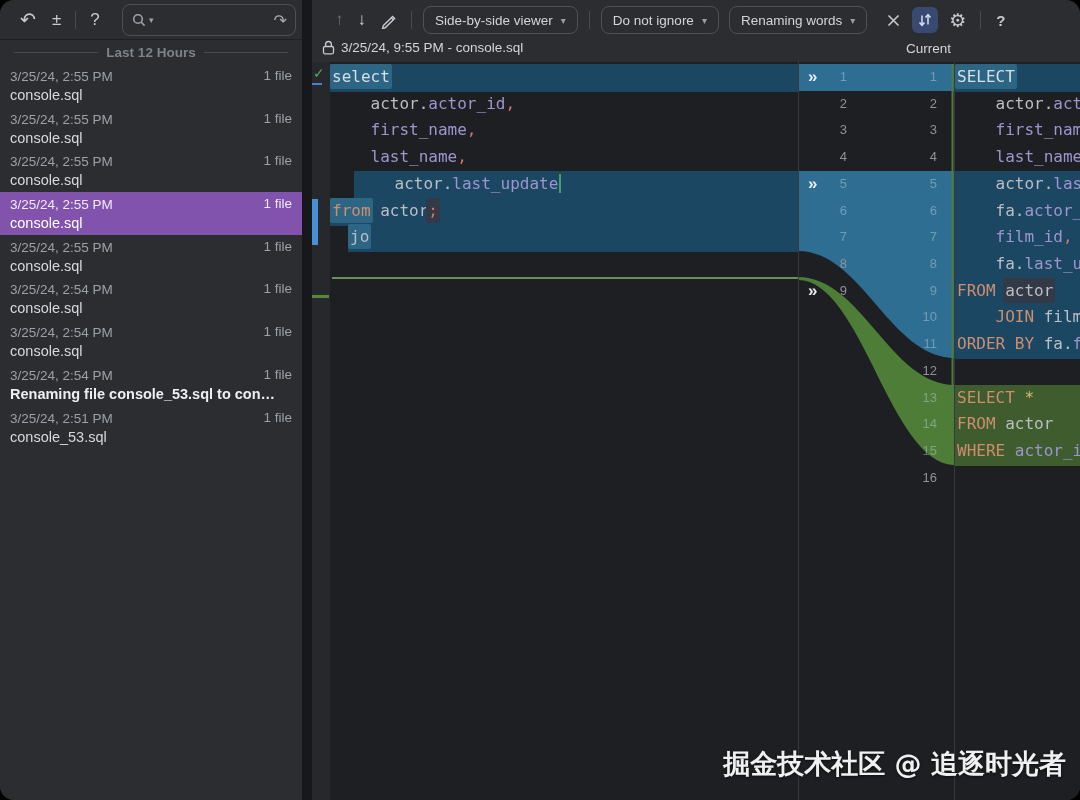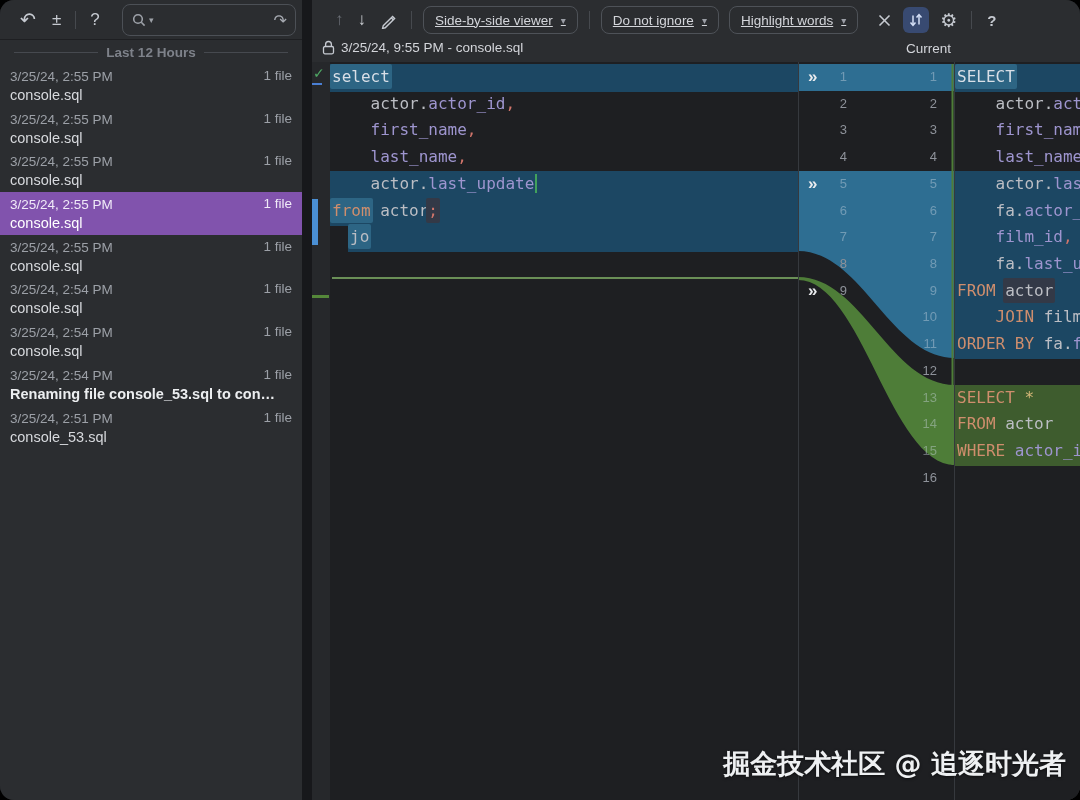--- a/index.html
+++ b/index.html
@@ -38,21 +38,21 @@
   
   .main { position:absolute; left:312px; top:0; width:768px; height:800px; background:#2b2d30; }
   .dtoolbar { position:relative; height:40px; display:flex; align-items:center; padding-left:16px; }
   .arrow { font-size:17px; margin:0 7px; }
   .arrow.dis { color:#6b6f76; }
   .arrow.en { color:#cfd2d7; }
   .icbtn { display:inline-flex; align-items:center; justify-content:center; width:26px; height:26px;
     border-radius:6px; margin:0 3px; }
   .dd { display:inline-flex; align-items:center; gap:8px; height:28px; padding:12px 11px;
     border:1px solid #4e5258; border-radius:8px; background:transparent; color:#d3d5da;
-    font-size:13.5px; font-family:inherit; margin:0 5px;text-decoration:underline; }
+    font-size:13.5px; font-family:inherit; margin:0 5px; }
   .dd .caret { color:#9b9ea5; font-size:10px; }
   .help { color:#c6cad1; font-size:15px; font-weight:600; margin:0 9px; }
 
   .dtitle { position:relative; height:22px; }
   .dtitle .ttl { position:absolute; left:10px; top:0; display:flex; align-items:center; gap:6px;
     color:#d3d5da; font-size:13.5px; }
   .dtitle .cur { position:absolute; left:594px; top:1px; color:#d3d5da; font-size:13.5px; }
 
   .editor { position:absolute; left:0; top:62px; width:768px; height:738px; background:#1e1f22; }
   .lgutter { position:absolute; left:0; top:0; width:18px; height:738px; background:#26282b; }
@@ -144,21 +144,21 @@
       <button class="dd">
         <span>Side-by-side viewer</span>
         <span class="caret">▾</span>
       </button>
       <span class="vsep"></span>
       <button class="dd">
         <span>Do not ignore</span>
         <span class="caret">▾</span>
       </button>
       <button class="dd">
-        <span>Highlight words</span>
+        <span>Renaming words</span>
         <span class="caret">▾</span>
       </button>
       <span class="icbtn" style="margin-left:8px;">
         <svg width="13" height="13" stroke="#c6cad1" stroke-width="1.6">
             <line x1="1.5" y1="1.5" x2="11.5" y2="11.5"></line>
             <line x1="11.5" y1="1.5" x2="1.5" y2="11.5"></line>
           </svg>
       </span>
       <span class="icbtn" id="syncBtn" style="background: rgba(73, 111, 192, 0.45);">
         <svg width="16" height="16" fill="none" stroke="#d5e0f7" stroke-width="1.5">
@@ -190,21 +190,21 @@
       <div class="lgutter">
         <span class="check-ic">✓</span>
         <span class="gbar-blue"></span>
         <span class="gline-green"></span>
       </div>
       <div class="code-pane leftp">
           <div class="row chg" style="top: 2px;"><span class="tk w box">select</span></div>
           <div class="row " style="top: 28.72px;"><span class="tk i">    actor.</span><span class="tk c">actor_id</span><span class="tk p">,</span></div>
           <div class="row " style="top: 55.44px;"><span class="tk i">    </span><span class="tk c">first_name</span><span class="tk p">,</span></div>
           <div class="row " style="top: 82.16px;"><span class="tk i">    </span><span class="tk c">last_name</span><span class="tk p">,</span></div>
-          <div class="row chg" style="top: 108.88px;"><span class="tk i">    actor.</span><span class="tk c">last_update</span><span class="caretline"></span></div>
+          <div class="row chg" style="top: 108.88px; margin-left: 24px;"><span class="tk i">    actor.</span><span class="tk c">last_update</span><span class="caretline"></span></div>
           <div class="row chg" style="top: 135.6px;"><span class="tk k box">from</span><span class="tk i"> </span><span class="tk i">actor</span><span class="tk p dbox">;</span></div>
           <div class="row chg" style="top: 162.32px; margin-left: 18px;"><span class="tk i box">jo</span></div>
           <div class="row " style="top: 189.04px;"></div>
           <div class="row " style="top: 215.76px;"></div>
         </div>
       <span class="ins-line"></span>
       <svg id="gutterSvg">
           <rect x="0" y="2" width="157" height="27" fill="#2e6e92"></rect>
           <path d="M0,109 L157,109 L157,296 C92,296 64,189 0,189 Z" fill="#2e6e92"></path>
           <path d="M0,215 C64,215 92,323 157,323 L157,403 C92,403 64,218 0,218 Z" fill="#4e7d38"></path>

